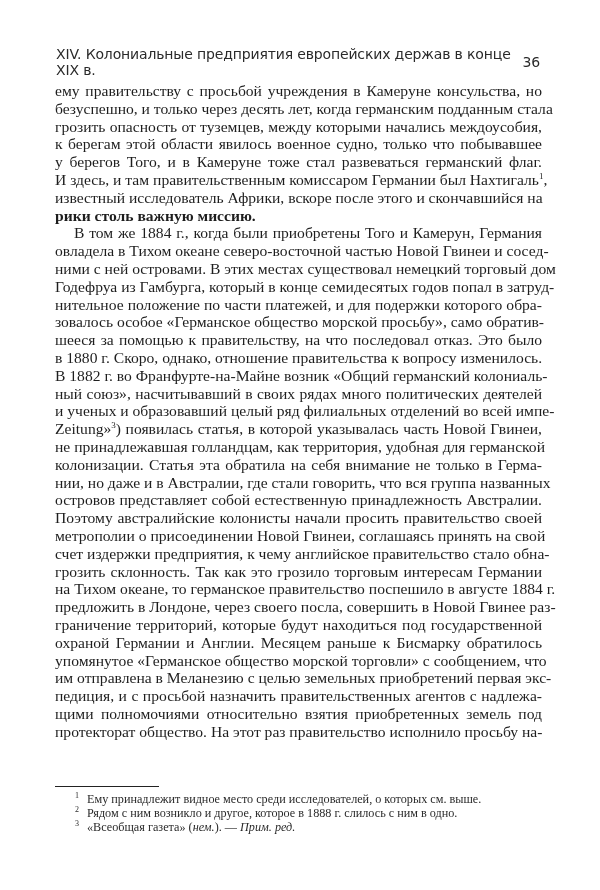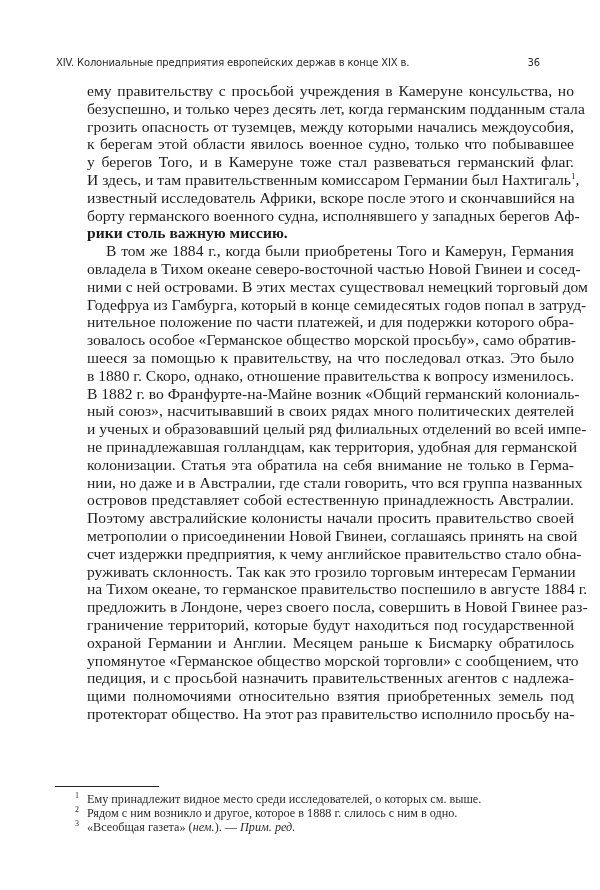--- a/index.html
+++ b/index.html
@@ -1,26 +1,26 @@
 <!DOCTYPE html>
 <html><head>
 <meta charset="utf-8">
 <style>
   html, body { margin:0; padding:0; background:#ffffff; }
   body { width:600px; height:890px; position:relative; overflow:hidden; color:#1e1e1e; }
   .page-header {
     position:absolute; left:56px; top:52px; width:486px; height:20px;
-    font-family:"DejaVu Sans", sans-serif; font-size:10px; color:#2a2a2a;
+    font-family:"DejaVu Sans", sans-serif; font-size:14px; color:#2a2a2a;
     display:flex; justify-content:space-between; align-items:center; letter-spacing:-0.15px;
   }
   .page-number { padding-right:2px; }
   .body-text {
     position:absolute; left:55px; top:82px; width:487px;
     font-family:"Liberation Serif", serif; font-size:15.6px; line-height:17.8px;
-    text-align:justify; hyphens:manual;margin-left:32px;
+    text-align:justify; hyphens:manual;
   }
   .line { display:block; text-align:justify; text-align-last:justify; white-space:nowrap; overflow:visible; height:17.8px; }
   .line.last { text-align-last:left;font-weight:bold; }
   .line.indent { text-indent:19px; }
   sup { font-size:9px; line-height:0; vertical-align:super; }
   .fn-rule { position:absolute; left:55px; top:786px; width:104px; height:0; border-top:1px solid #222; }
   .footnotes {
     position:absolute; left:55px; top:792px; width:487px;
     font-family:"Liberation Serif", serif; font-size:12.2px; line-height:14.2px; color:#2a2a2a;
   }
@@ -37,46 +37,47 @@
 </div>
 
 <div class="body-text" id="body-text">
     <span class="line"><span>ему правительству с просьбой учреждения в Камеруне консульства, но</span></span>
     <span class="line"><span>безуспешно, и только через десять лет, когда германским подданным стала</span></span>
     <span class="line"><span>грозить опасность от туземцев, между которыми начались междоусобия,</span></span>
     <span class="line"><span>к берегам этой области явилось военное судно, только что побывавшее</span></span>
     <span class="line"><span>у берегов Того, и в Камеруне тоже стал развеваться германский флаг.</span></span>
     <span class="line"><span>И здесь, и там правительственным комиссаром Германии был Нахтигаль</span><sup>1</sup><span>,</span></span>
     <span class="line"><span>известный исследователь Африки, вскоре после этого и скончавшийся на</span></span>
-    <span class="line"><span>борту германского военного судна, исполнявшего у западных берегов Аф-</span></span>
     <span class="line last"><span>рики столь важную миссию.</span></span>
     <span class="line indent"><span>В том же 1884 г., когда были приобретены Того и Камерун, Германия</span></span>
     <span class="line"><span>овладела в Тихом океане северо-восточной частью Новой Гвинеи и сосед-</span></span>
     <span class="line"><span>ними с ней островами. В этих местах существовал немецкий торговый дом</span></span>
     <span class="line"><span>Годефруа из Гамбурга, который в конце семидесятых годов попал в затруд-</span></span>
     <span class="line"><span>нительное положение по части платежей, и для подержки которого обра-</span></span>
     <span class="line"><span>зовалось особое «Германское общество морской просьбу», само обратив-</span></span>
     <span class="line"><span>шееся за помощью к правительству, на что последовал отказ. Это было</span></span>
     <span class="line"><span>в 1880 г. Скоро, однако, отношение правительства к вопросу изменилось.</span></span>
     <span class="line"><span>В 1882 г. во Франфурте-на-Майне возник «Общий германский колониаль-</span></span>
     <span class="line"><span>ный союз», насчитывавший в своих рядах много политических деятелей</span></span>
     <span class="line"><span>и ученых и образовавший целый ряд филиальных отделений во всей импе-</span></span>
+    <span class="line"><span>Zeitung»</span><sup>3</sup><span>) появилась статья, в которой указывалась часть Новой Гвинеи,</span></span>
     <span class="line"><span>не принадлежавшая голландцам, как территория, удобная для германской</span></span>
     <span class="line"><span>колонизации. Статья эта обратила на себя внимание не только в Герма-</span></span>
     <span class="line"><span>нии, но даже и в Австралии, где стали говорить, что вся группа названных</span></span>
     <span class="line"><span>островов представляет собой естественную принадлежность Австралии.</span></span>
     <span class="line"><span>Поэтому австралийские колонисты начали просить правительство своей</span></span>
     <span class="line"><span>метрополии о присоединении Новой Гвинеи, соглашаясь принять на свой</span></span>
     <span class="line"><span>счет издержки предприятия, к чему английское правительство стало обна-</span></span>
-    <span class="line"><span>руживать склонность. Так как это грозило торговым интересам Германии</span></span>
+    <span class="line"><span>грозить склонность. Так как это грозило торговым интересам Германии</span></span>
     <span class="line"><span>на Тихом океане, то германское правительство поспешило в августе 1884 г.</span></span>
     <span class="line"><span>предложить в Лондоне, через своего посла, совершить в Новой Гвинее раз-</span></span>
     <span class="line"><span>граничение территорий, которые будут находиться под государственной</span></span>
     <span class="line"><span>охраной Германии и Англии. Месяцем раньше к Бисмарку обратилось</span></span>
     <span class="line"><span>упомянутое «Германское общество морской торговли» с сообщением, что</span></span>
+    <span class="line"><span>им отправлена в Меланезию с целью земельных приобретений первая экс-</span></span>
     <span class="line"><span>педиция, и с просьбой назначить правительственных агентов с надлежа-</span></span>
     <span class="line"><span>щими полномочиями относительно взятия приобретенных земель под</span></span>
     <span class="line"><span>протекторат общество. На этот раз правительство исполнило просьбу на-</span></span>
   </div>
 
 <div class="fn-rule"></div>
 
 <div class="footnotes">
   <div class="fn">
     <span class="fn-num">1</span>

